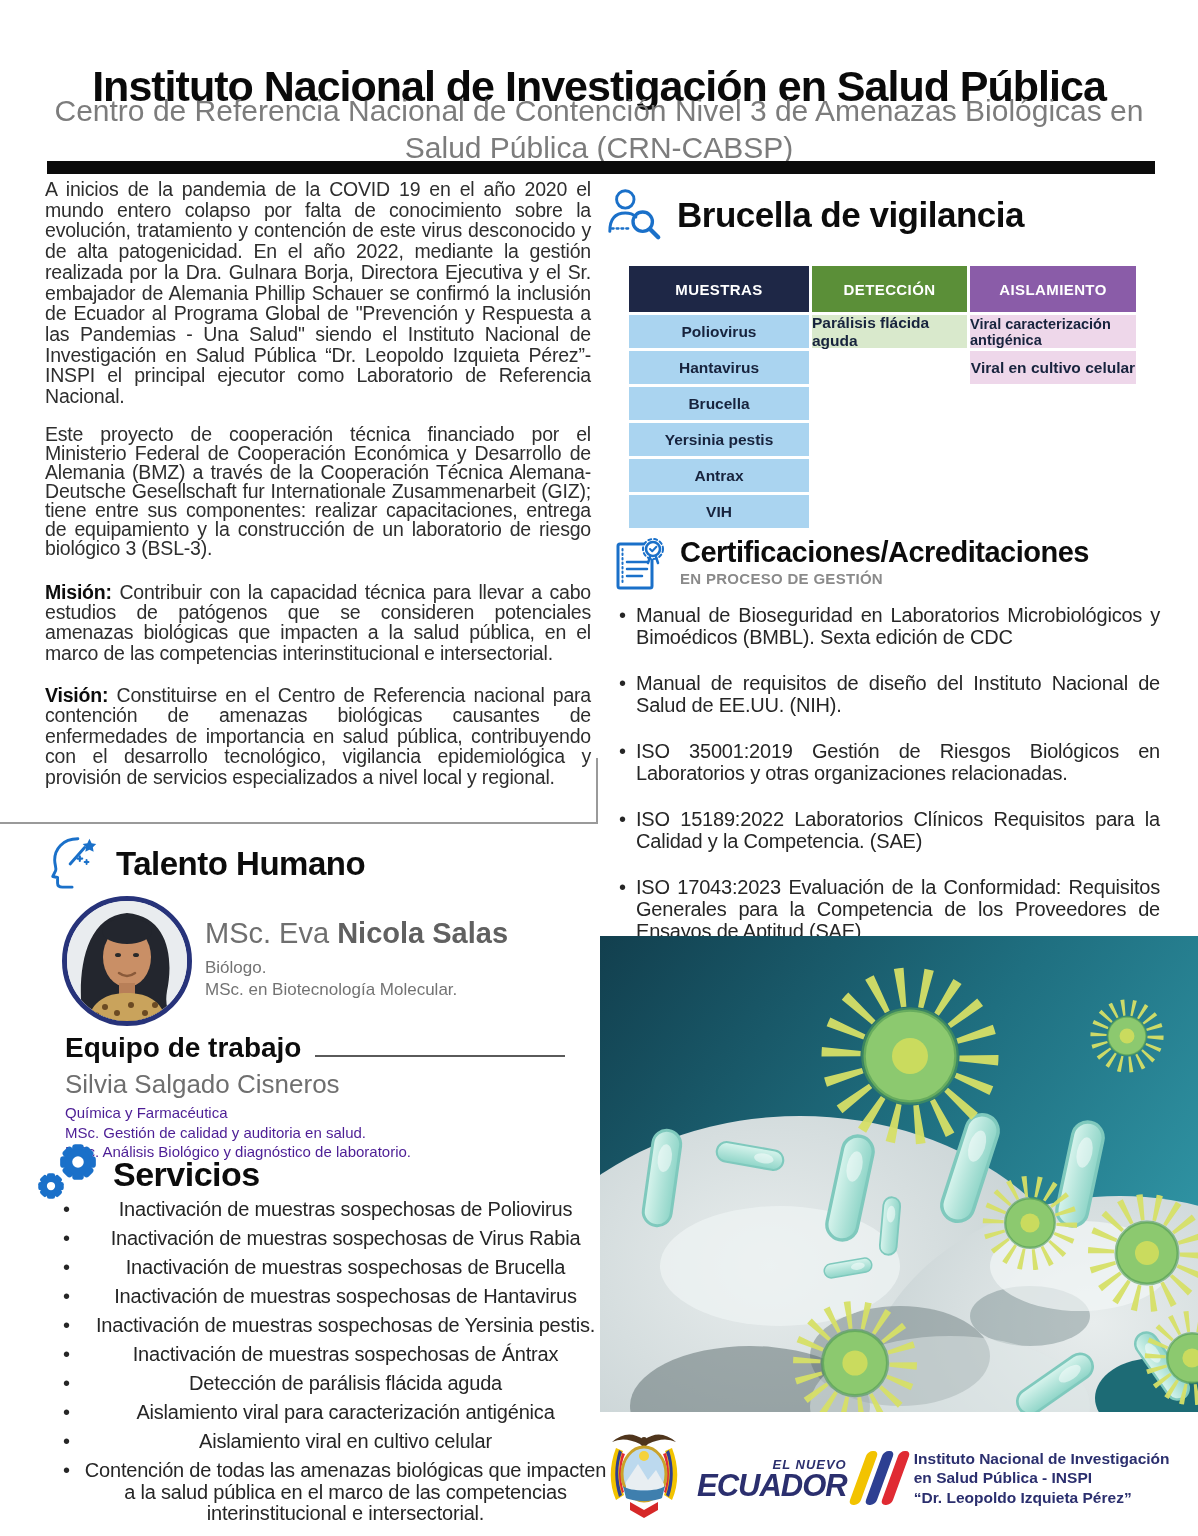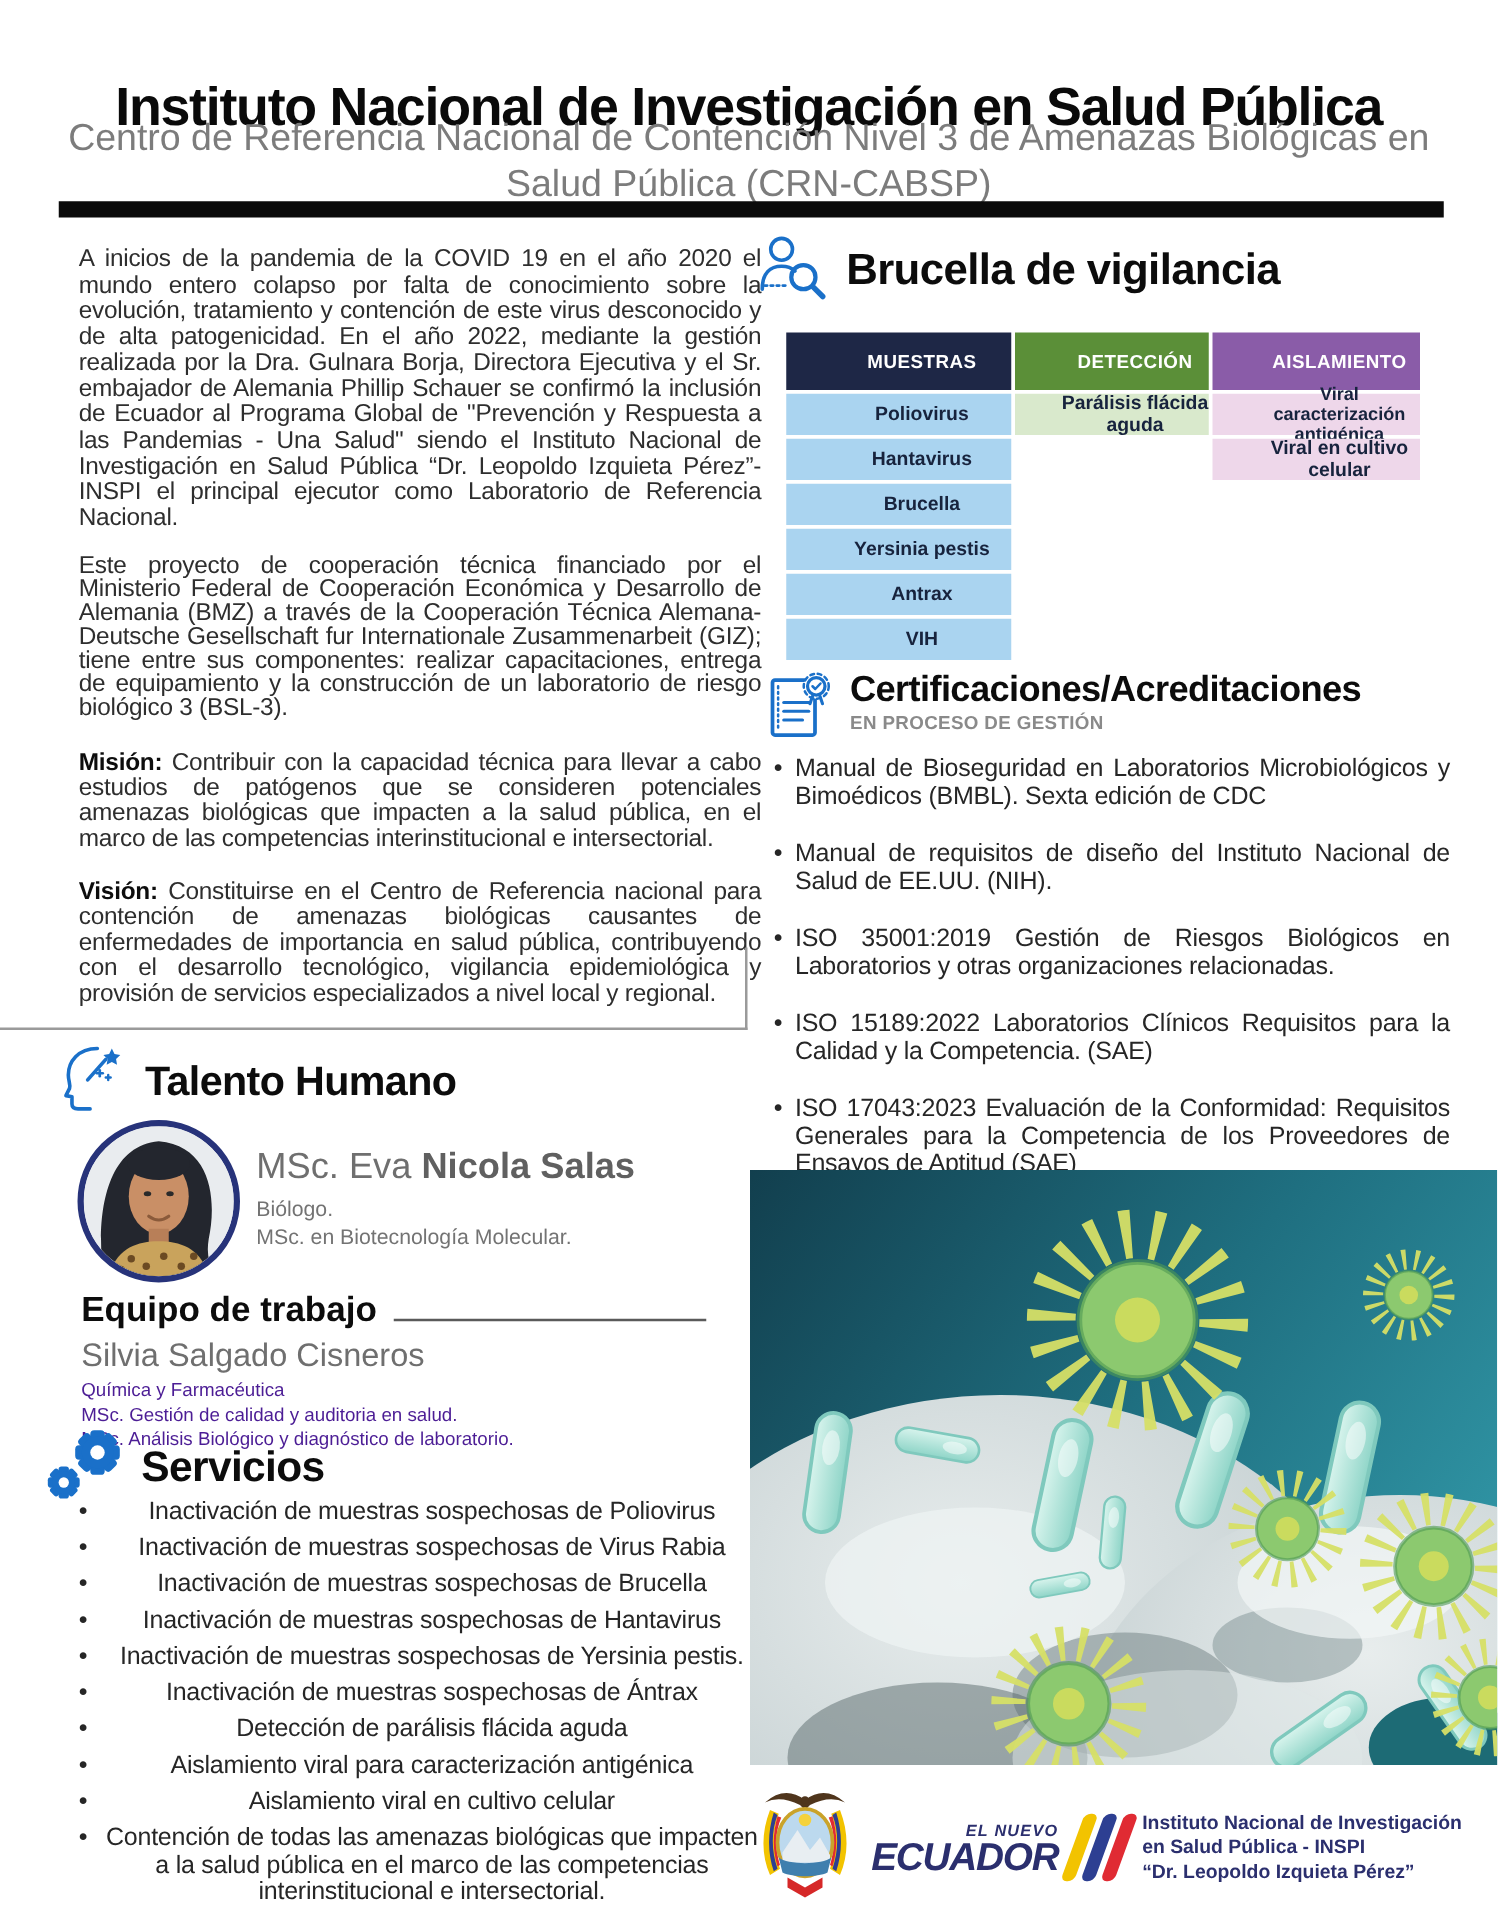--- a/index.html
+++ b/index.html
@@ -8,21 +8,21 @@
   .abs{position:absolute;}
 
   
   .title{left:0;right:0;top:33px;text-align:center;font-size:43px;font-weight:700;
          color:#0a0a0a;letter-spacing:-1px;}
   .subtitle{left:20px;right:20px;top:92px;text-align:center;font-size:30px;line-height:37px;
             color:#7c7c7c;font-weight:400;}
   .black-bar{left:47px;top:161px;width:1108px;height:13px;background:#0b0b0b;}
 
   
-  .para{width:546px;font-size:19.5px;letter-spacing:-0.2px;text-align:justify;color:#2e2e2e;margin:18px;}
+  .para{width:546px;font-size:19.5px;letter-spacing:-0.2px;text-align:justify;color:#2e2e2e;margin:0;}
   .p1{left:45px;top:179px;line-height:20.7px;}
   .p2{left:45px;top:425px;line-height:19px;}
   .pm{left:45px;top:582px;line-height:20.2px;}
   .pv{left:45px;top:685px;line-height:20.4px;}
   .para b{color:#0d0d0d;}
 
   .sep-h{left:0;top:822px;width:598px;height:2px;background:#9a9a9a;}
   .sep-v{left:596px;top:758px;width:2px;height:66px;background:#9a9a9a;}
 
   
@@ -35,21 +35,21 @@
   .cert-status{font-size:15px;font-weight:700;color:#8a8a8a;letter-spacing:.3px;margin-top:1px;}
   .talento-head{left:45px;top:833px;}
   .talento-head .ttl{font-size:33px;}
   .serv-head{left:36px;top:1141px;}
   .serv-head .ttl{font-size:34px;}
 
   
   .tbl{left:629px;top:266px;display:flex;gap:3px;}
   .tcol{display:flex;flex-direction:column;gap:3px;}
   .w1{width:180px;}.w2{width:155px;}.w3{width:166px;}
-  .tcell{display:flex;align-items:center;justify-content:center;text-align:center;font-weight:700;padding-left:37px;}
+  .tcell{display:flex;align-items:center;justify-content:center;font-weight:700;}
   .th{height:46px;color:#ffffff;font-size:15px;letter-spacing:.4px;}
   .th-muestras{background:#1e2746;}
   .th-deteccion{background:#5b8f38;}
   .th-aislamiento{background:#8a5ca8;}
   .td{height:33px;font-size:15.5px;color:#17233d;}
   .td-blue{background:#aad4f0;}
   .td-green{background:#d9e9cc;}
   .td-pink{background:#eed7ea;}
   .td.two-line{font-size:14.5px;line-height:16px;}
 

